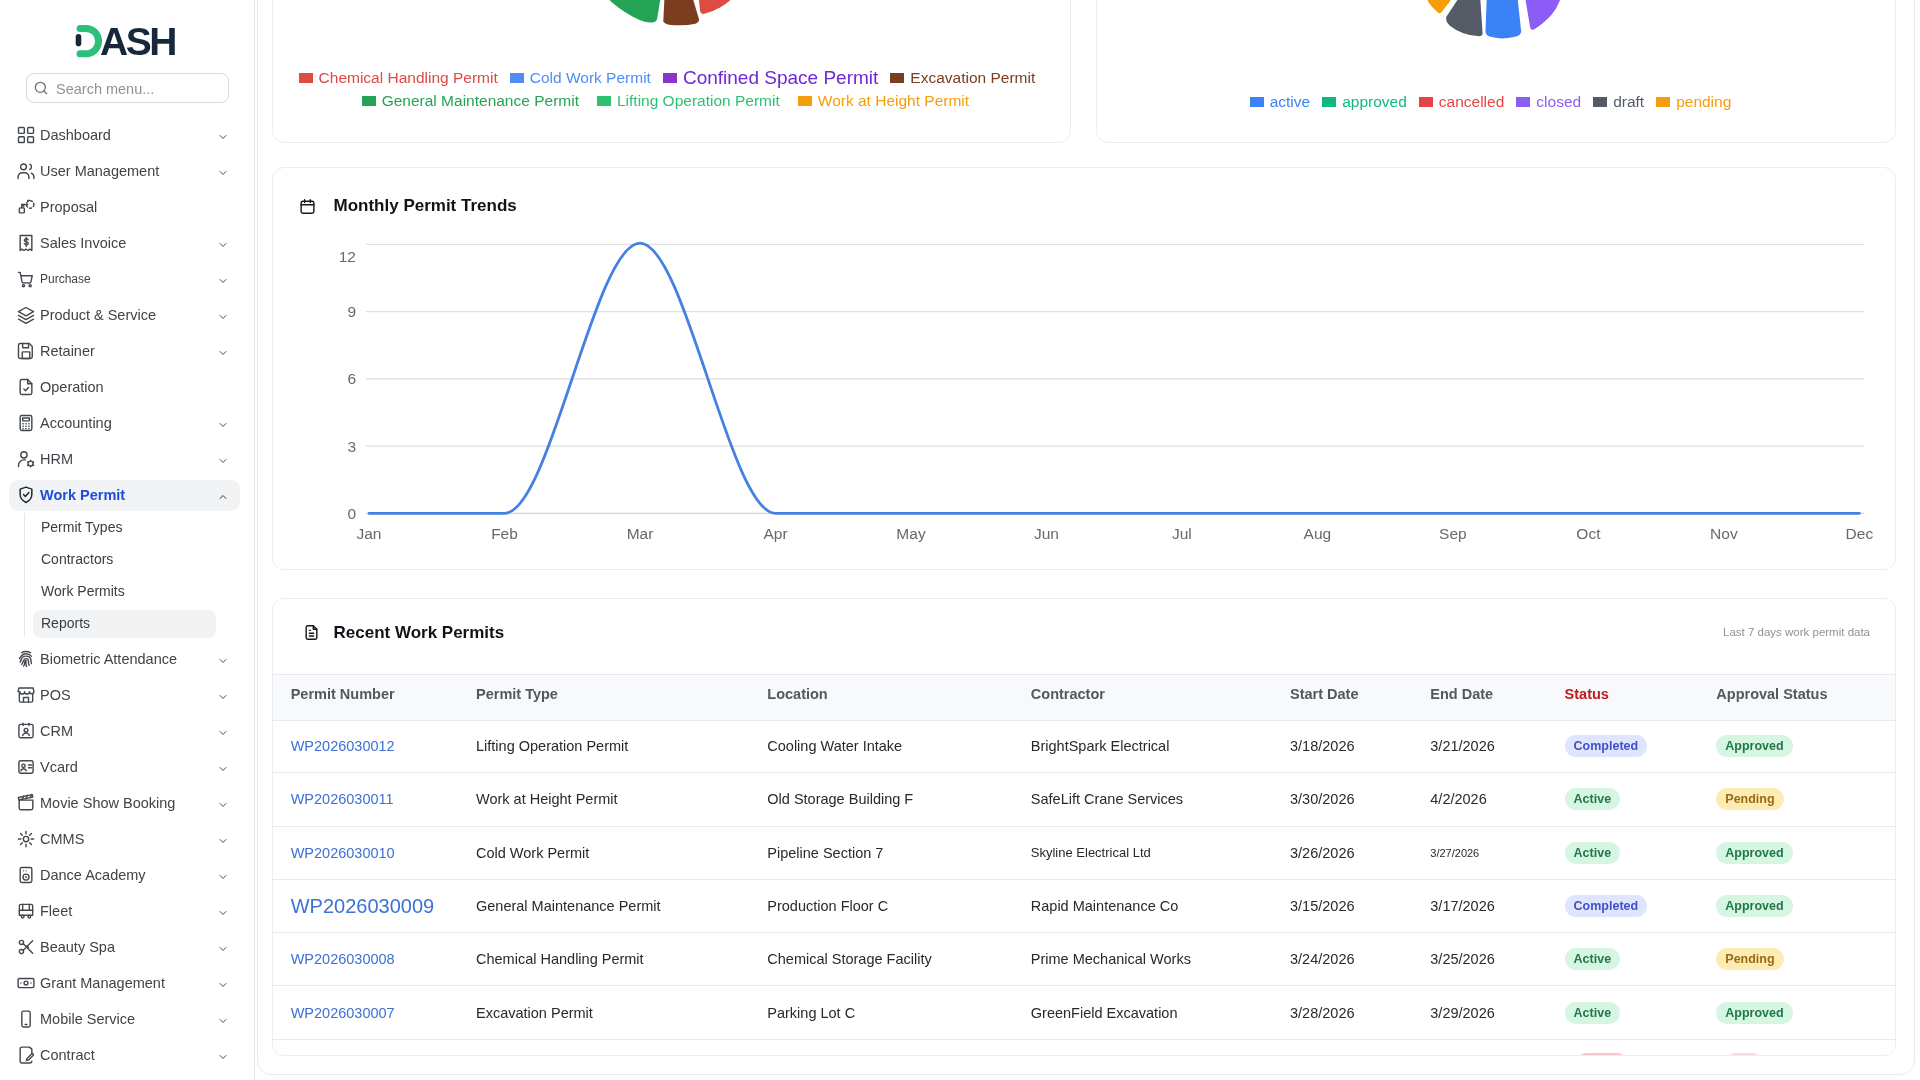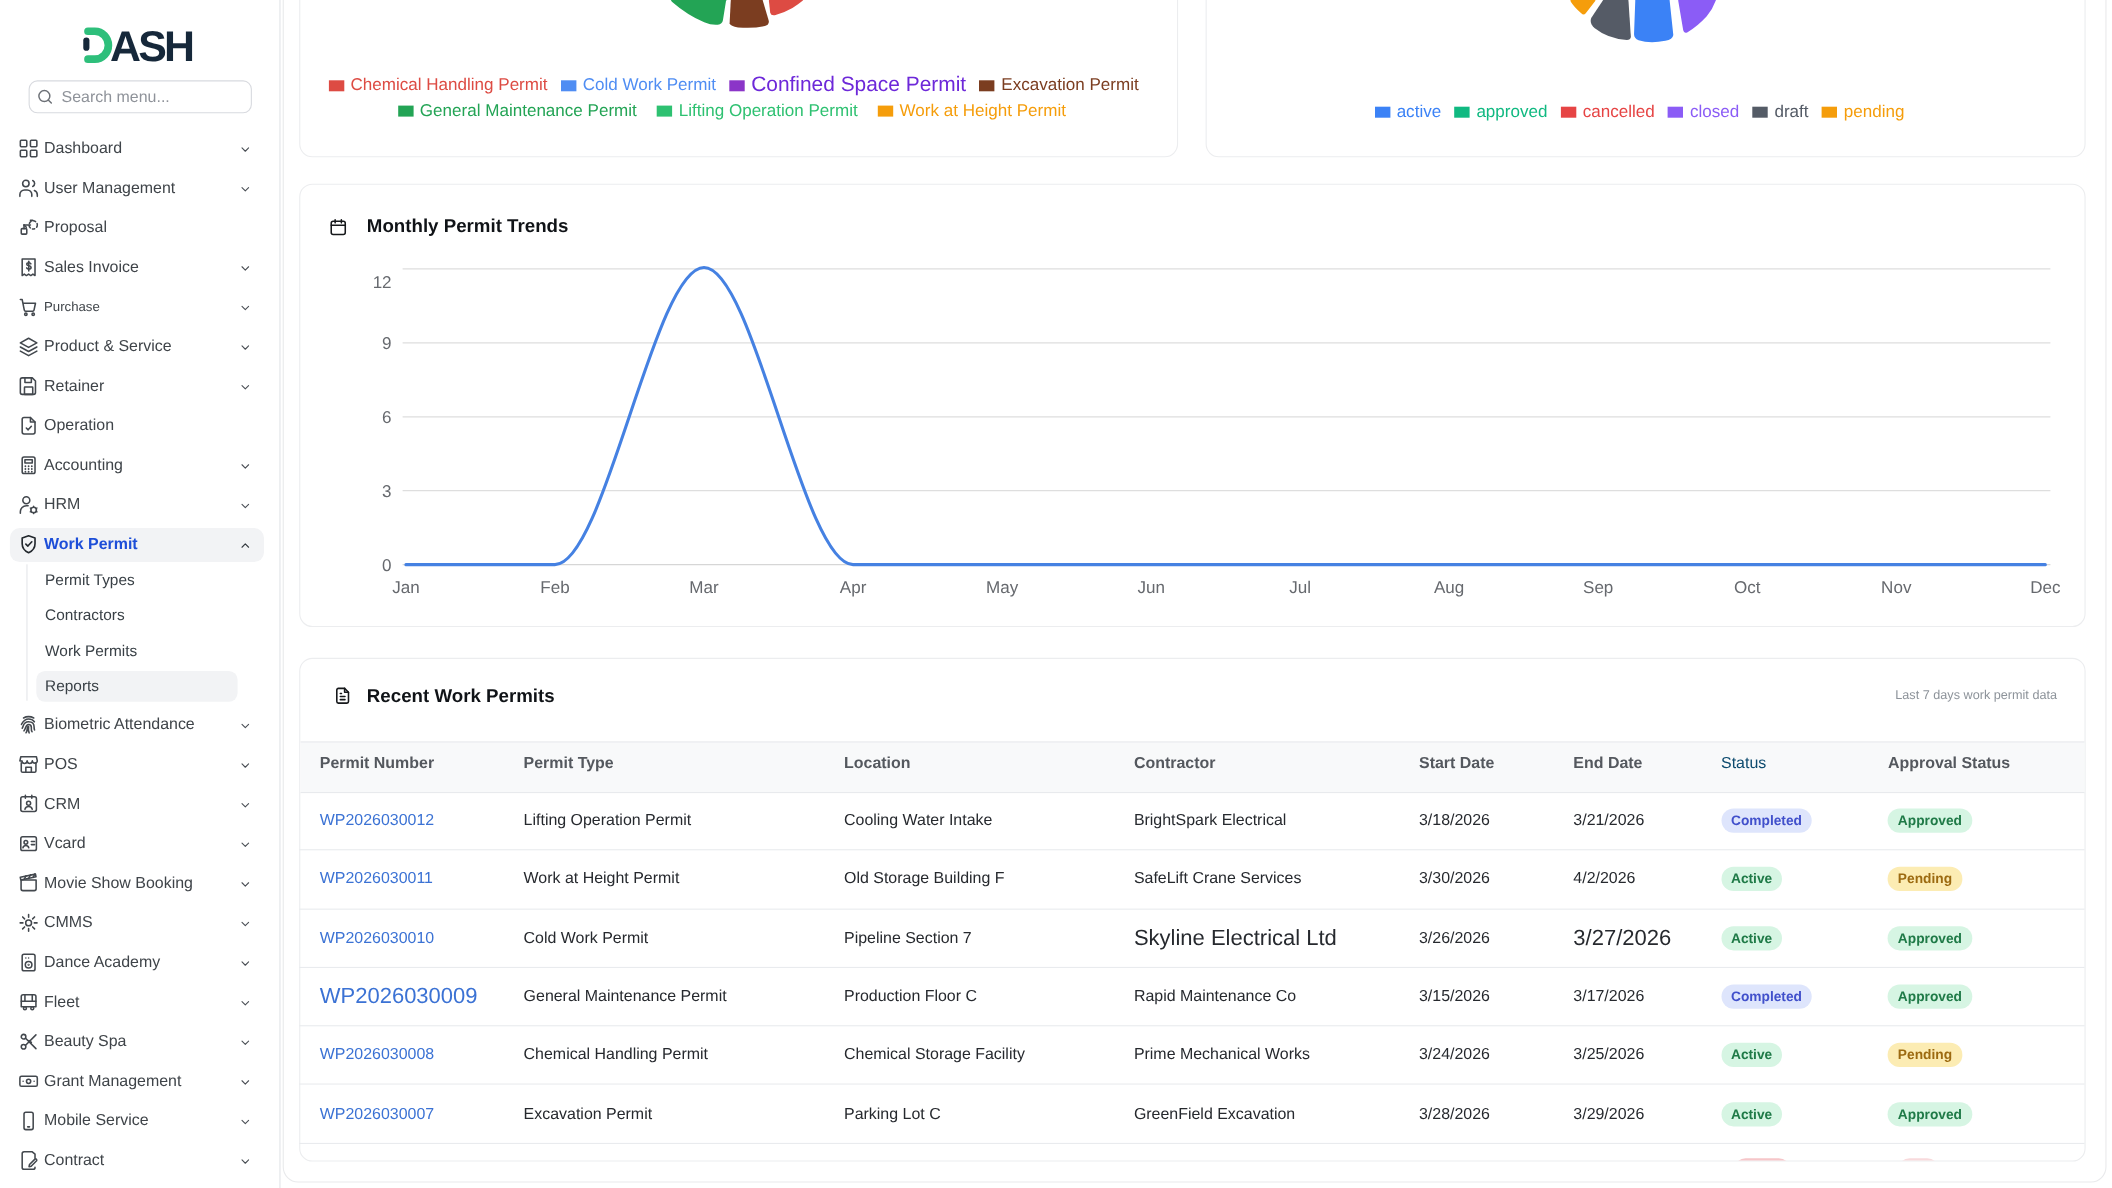--- a/index.html
+++ b/index.html
@@ -115,21 +115,21 @@
     <path d="M9 13h6M9 17h6M9 9h1.5"></path>
   </svg>
 <div class="abs" style="left:333.5px;top:622.5px;font-size:17px;font-weight:700;color:#101317;line-height:20px">Recent Work Permits</div>
 <div class="abs" style="left:1723px;top:626px;font-size:11.5px;color:#8d939a;line-height:13px">Last 7 days work permit data</div>
 <div style="position:absolute;left:290.7px;top:686px;line-height:17px;font-size:14.5px;font-weight:700;color:#54585e">Permit Number</div>
 <div style="position:absolute;left:476px;top:686px;line-height:17px;font-size:14.5px;font-weight:700;color:#54585e">Permit Type</div>
 <div style="position:absolute;left:767.3px;top:686px;line-height:17px;font-size:14.5px;font-weight:700;color:#54585e">Location</div>
 <div style="position:absolute;left:1030.8px;top:686px;line-height:17px;font-size:14.5px;font-weight:700;color:#54585e">Contractor</div>
 <div style="position:absolute;left:1290px;top:686px;line-height:17px;font-size:14.5px;font-weight:700;color:#54585e">Start Date</div>
 <div style="position:absolute;left:1430.3px;top:686px;line-height:17px;font-size:14.5px;font-weight:700;color:#54585e">End Date</div>
-<div style="position:absolute;left:1564.6px;top:686px;line-height:17px;font-size:14.5px;font-weight:400;color:#0c4a6e">Status</div>
+<div style="position:absolute;left:1564.6px;top:686px;line-height:17px;font-size:14.5px;font-weight:700;color:#b91c1c">Status</div>
 <div style="position:absolute;left:1716.3px;top:686px;line-height:17px;font-size:14.5px;font-weight:700;color:#54585e">Approval Status</div>
 <div style="position:absolute;left:272.4px;top:772.2px;width:1623px;height:1px;background:#e9ebee"></div>
 <div style="position:absolute;left:290.7px;top:736.0px;line-height:20px;font-size:14.5px;color:#3b72d4">WP2026030012</div>
 <div style="position:absolute;left:476px;top:736.0px;line-height:20px;font-size:14.5px;color:#26292e">Lifting Operation Permit</div>
 <div style="position:absolute;left:767.3px;top:736.0px;line-height:20px;font-size:14.5px;color:#26292e">Cooling Water Intake</div>
 <div style="position:absolute;left:1030.8px;top:736.0px;line-height:20px;font-size:14.5px;color:#26292e">BrightSpark Electrical</div>
 <div style="position:absolute;left:1290px;top:736.0px;line-height:20px;font-size:14.5px;color:#26292e">3/18/2026</div>
 <div style="position:absolute;left:1430.3px;top:736.0px;line-height:20px;font-size:14.5px;color:#26292e">3/21/2026</div>
 <div style="position:absolute;left:1564.6px;top:735.0px;height:22px;line-height:22px;padding:0 9px;border-radius:11px;background:#dee5fc;color:#4150cb;font-size:12.5px;font-weight:700">Completed</div>
 <div style="position:absolute;left:1716.3px;top:735.0px;height:22px;line-height:22px;padding:0 9px;border-radius:11px;background:#d6f5e3;color:#1f7a47;font-size:12.5px;font-weight:700">Approved</div>
@@ -139,23 +139,23 @@
 <div style="position:absolute;left:767.3px;top:789.3px;line-height:20px;font-size:14.5px;color:#26292e">Old Storage Building F</div>
 <div style="position:absolute;left:1030.8px;top:789.3px;line-height:20px;font-size:14.5px;color:#26292e">SafeLift Crane Services</div>
 <div style="position:absolute;left:1290px;top:789.3px;line-height:20px;font-size:14.5px;color:#26292e">3/30/2026</div>
 <div style="position:absolute;left:1430.3px;top:789.3px;line-height:20px;font-size:14.5px;color:#26292e">4/2/2026</div>
 <div style="position:absolute;left:1564.6px;top:788.3px;height:22px;line-height:22px;padding:0 9px;border-radius:11px;background:#d6f5e3;color:#1f7a47;font-size:12.5px;font-weight:700">Active</div>
 <div style="position:absolute;left:1716.3px;top:788.3px;height:22px;line-height:22px;padding:0 9px;border-radius:11px;background:#fcecb3;color:#9c6a10;font-size:12.5px;font-weight:700">Pending</div>
 <div style="position:absolute;left:272.4px;top:878.8px;width:1623px;height:1px;background:#e9ebee"></div>
 <div style="position:absolute;left:290.7px;top:842.6px;line-height:20px;font-size:14.5px;color:#3b72d4">WP2026030010</div>
 <div style="position:absolute;left:476px;top:842.6px;line-height:20px;font-size:14.5px;color:#26292e">Cold Work Permit</div>
 <div style="position:absolute;left:767.3px;top:842.6px;line-height:20px;font-size:14.5px;color:#26292e">Pipeline Section 7</div>
-<div style="position:absolute;left:1030.8px;top:842.6px;line-height:20px;font-size:20px;color:#26292e">Skyline Electrical Ltd</div>
+<div style="position:absolute;left:1030.8px;top:842.6px;line-height:20px;font-size:13px;color:#26292e">Skyline Electrical Ltd</div>
 <div style="position:absolute;left:1290px;top:842.6px;line-height:20px;font-size:14.5px;color:#26292e">3/26/2026</div>
-<div style="position:absolute;left:1430.3px;top:842.6px;line-height:20px;font-size:20px;color:#26292e">3/27/2026</div>
+<div style="position:absolute;left:1430.3px;top:842.6px;line-height:20px;font-size:11px;color:#26292e">3/27/2026</div>
 <div style="position:absolute;left:1564.6px;top:841.6px;height:22px;line-height:22px;padding:0 9px;border-radius:11px;background:#d6f5e3;color:#1f7a47;font-size:12.5px;font-weight:700">Active</div>
 <div style="position:absolute;left:1716.3px;top:841.6px;height:22px;line-height:22px;padding:0 9px;border-radius:11px;background:#d6f5e3;color:#1f7a47;font-size:12.5px;font-weight:700">Approved</div>
 <div style="position:absolute;left:272.4px;top:932.1px;width:1623px;height:1px;background:#e9ebee"></div>
 <div style="position:absolute;left:290.7px;top:895.9px;line-height:20px;font-size:20px;color:#3b72d4">WP2026030009</div>
 <div style="position:absolute;left:476px;top:895.9px;line-height:20px;font-size:14.5px;color:#26292e">General Maintenance Permit</div>
 <div style="position:absolute;left:767.3px;top:895.9px;line-height:20px;font-size:14.5px;color:#26292e">Production Floor C</div>
 <div style="position:absolute;left:1030.8px;top:895.9px;line-height:20px;font-size:14.5px;color:#26292e">Rapid Maintenance Co</div>
 <div style="position:absolute;left:1290px;top:895.9px;line-height:20px;font-size:14.5px;color:#26292e">3/15/2026</div>
 <div style="position:absolute;left:1430.3px;top:895.9px;line-height:20px;font-size:14.5px;color:#26292e">3/17/2026</div>
 <div style="position:absolute;left:1564.6px;top:894.9px;height:22px;line-height:22px;padding:0 9px;border-radius:11px;background:#dee5fc;color:#4150cb;font-size:12.5px;font-weight:700">Completed</div>

